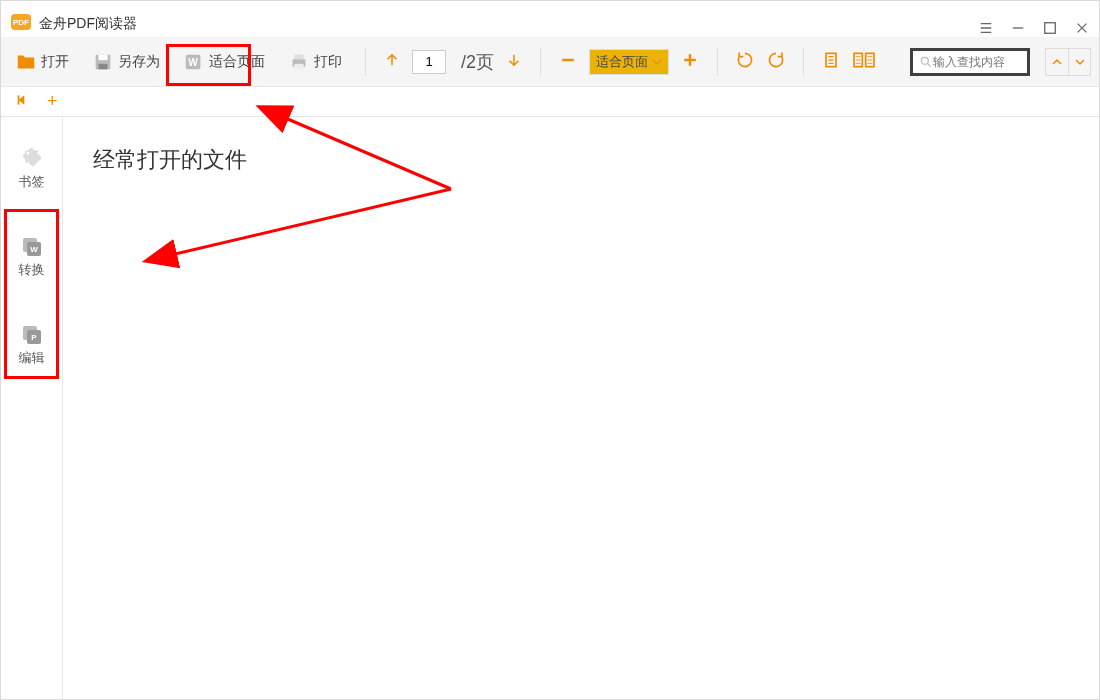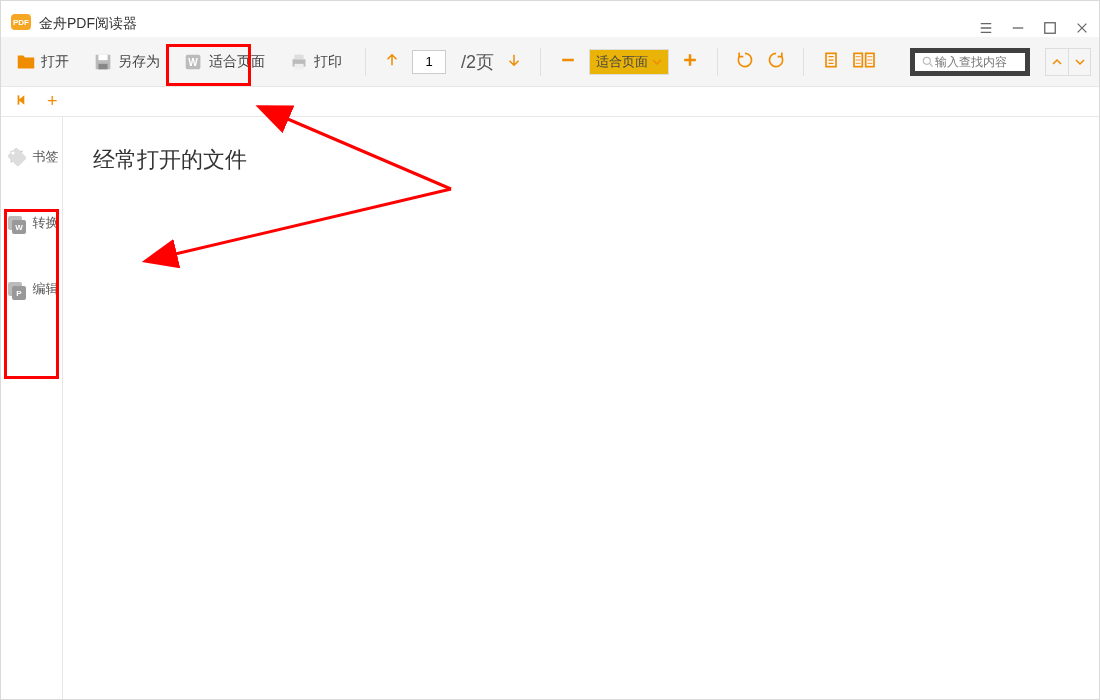--- a/index.html
+++ b/index.html
@@ -8,31 +8,31 @@
   .titlebar-left { display: flex; align-items: center; gap: 6px; }
   .titlebar-right { margin-left: auto; display: flex; align-items: center; gap: 14px; }
   .win-btn { width: 18px; height: 18px; display: flex; align-items: center; justify-content: center; color: #555; cursor: pointer; }
   .toolbar { height: 50px; background: #f5f5f5; border-bottom: 1px solid #e7e7e7; display: flex; align-items: center; padding: 0 8px; gap: 11px; }
   .tool-btn { display: flex; align-items: center; gap: 4px; padding: 4px 6px; font-size: 14px; color: #444; cursor: pointer; border-radius: 2px; }
   .tool-btn svg, .tool-btn .ic { width: 22px; height: 22px; }
   .sep { width: 1px; height: 28px; background: #e0e0e0; margin: 0 6px; }
   .page-input { width: 34px; height: 24px; border: 1px solid #ccc; text-align: center; font-size: 13px; }
   .page-total { font-size: 18px; color: #555; margin-left: 4px; }
   .zoom-select { display: flex; align-items: center; border: 1px solid #ddd; height: 26px; padding: 0 6px; font-size: 13px; color: #444; gap: 4px; background: #eab308; }
-  .search-box { margin-left: auto; display: flex; align-items: center; border: 5px solid #404040; height: 28px; padding: 0 6px; font-size: 12px; color: #aaa; background: #fff; width: 120px; }
+  .search-box { margin-left: auto; display: flex; align-items: center; border: 3px solid #404040; height: 28px; padding: 0 6px; font-size: 12px; color: #aaa; background: #fff; width: 120px; }
   .search-box input { border: none; outline: none; width: 80px; font-size: 12px; }
   .nav-btns { display: flex; border: 1px solid #ddd; height: 28px; margin-left: 4px; }
   .nav-btns > div { width: 22px; display: flex; align-items: center; justify-content: center; color: #f08c00; border-left: 1px solid #ddd; }
   .nav-btns > div:first-child { border-left: none; }
   .tabbar { height: 30px; border-bottom: 1px solid #e7e7e7; display: flex; align-items: center; padding-left: 14px; gap: 18px; }
   .tabbar .back-ic { color: #f08c00; }
   .tabbar .plus { color: #f08c00; font-size: 18px; }
   .body-area { flex: 1; display: flex; min-height: 0; position: relative; }
   .sidebar { width: 62px; border-right: 1px solid #e7e7e7; display: flex; flex-direction: column; align-items: center; padding-top: 22px; gap: 30px; }
-  .side-item { display: flex; flex-direction: row; align-items: center; gap: 4px; font-size: 13px; color: #555; cursor: pointer; padding: 6px 2px; }
+  .side-item { display: flex; flex-direction: column; align-items: center; gap: 4px; font-size: 13px; color: #555; cursor: pointer; padding: 6px 2px; }
   .side-item .ic { width: 24px; height: 24px; color: #bbb; }
   .content { flex: 1; position: relative; padding: 28px 30px; }
   .heading { font-size: 22px; color: #333; }
   .red-box { position: absolute; border: 3px solid #ff0000; pointer-events: none; }
   .arrow-svg { position: absolute; pointer-events: none; }
   .orange { color: #f08c00; }
 </style>
 </head>
 <body>
 

